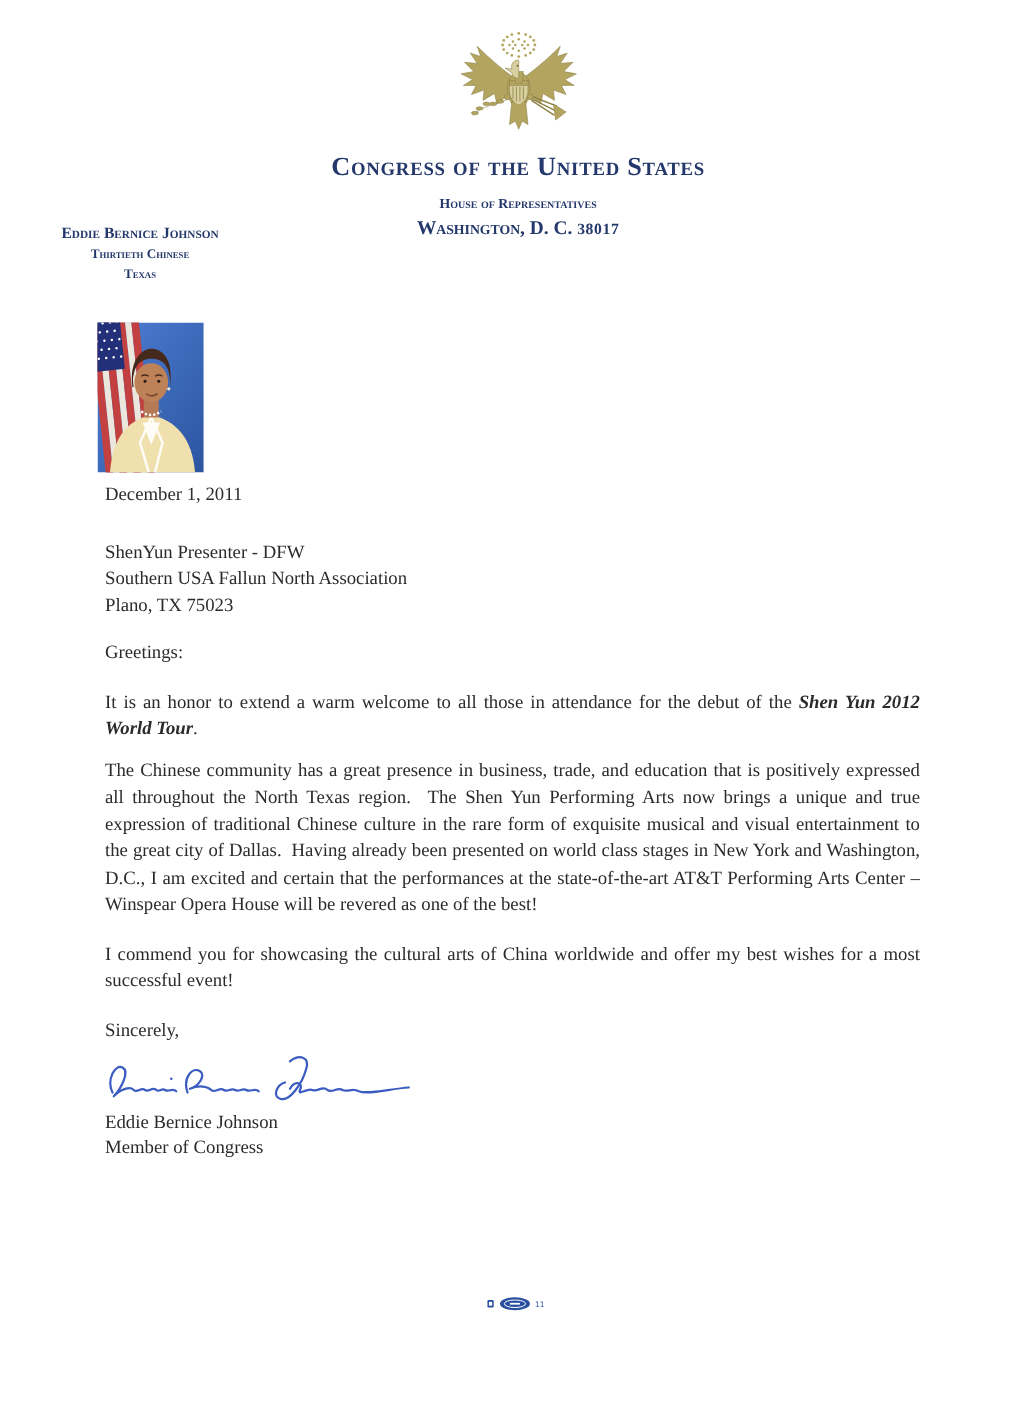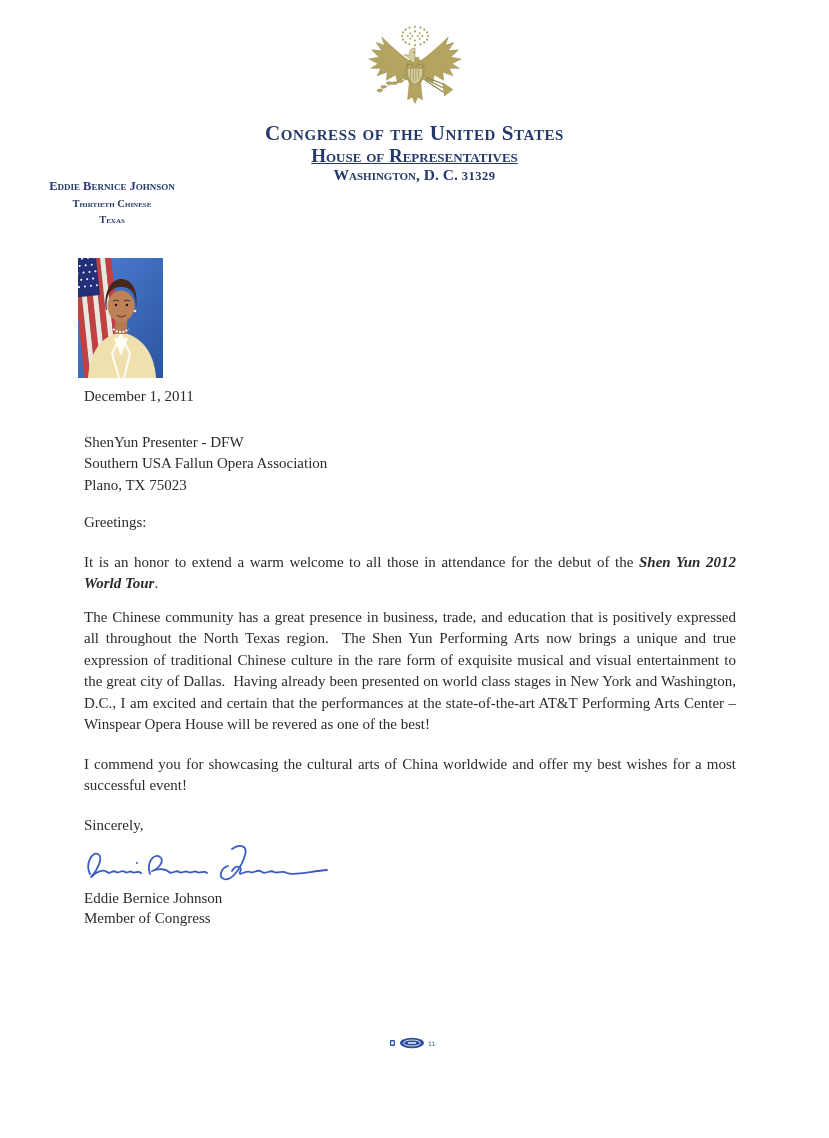--- a/index.html
+++ b/index.html
@@ -25,21 +25,21 @@
   .letterhead {
     position: absolute;
     top: 121px;
     left: 0; right: 0;
     text-align: center;
     color: #24386b;
     font-variant: small-caps;
     font-weight: bold;
   }
   .lh1 { font-size: 21px; letter-spacing: 0.6px; line-height: 24px; }
-  .lh2 { font-size: 19px; line-height: 19px; margin-top: 1px; text-decoration: underline; }
+  .lh2 { font-size: 11px; line-height: 19px; margin-top: 9px; }
   .lh3 { font-size: 15.5px; line-height: 19px; }
   .lh3 .zip { font-size: 12.5px; letter-spacing: 0.5px; }
 
   
   .sender {
     position: absolute;
     top: 179px;
     left: 26px;
     width: 172px;
     text-align: center;
@@ -157,21 +157,21 @@
         <path d="M56,36 L64,36 L63,46 L57,46 Z"></path>
         <path d="M60,26 C55,26 53,30 54,34 L48,33 L54,37 C54,40 57,42 60,42 Z" fill="#d8cf9f"></path>
         <circle cx="59" cy="31" r="0.9" fill="#6f6436" stroke="none"></circle>
       </g>
     </svg>
   </div>
 
   <div class="letterhead">
     <div class="lh1">Congress of the United States</div>
     <div class="lh2">House of Representatives</div>
-    <div class="lh3"><span>Washington, D. C.</span> <span class="zip">31329</span></div>
+    <div class="lh3"><span>Washington, D. C.</span> <span class="zip">38017</span></div>
   </div>
 
   <div class="sender">
     <div class="s1">Eddie Bernice Johnson</div>
     <div class="s2">Thirtieth Chinese</div>
     <div class="s3">Texas</div>
   </div>
 
   <div class="photo">
     <svg viewBox="0 0 85 120" width="85" height="120" xmlns="http://www.w3.org/2000/svg">
@@ -232,21 +232,21 @@
         <circle cx="57" cy="53" r="1.3" fill="#f2e9d8"></circle>
       </g>
     </svg>
   </div>
 
   <div class="body-flow">
     <div class="block date-block">December 1, 2011</div>
 
     <div class="block recipient-block">
       <div>ShenYun Presenter - DFW</div>
-      <div>Southern USA Fallun Opera Association</div>
+      <div>Southern USA Fallun North Association</div>
       <div>Plano, TX 75023</div>
     </div>
 
     <div class="block salutation-block">Greetings:</div>
 
     <p class="para p1"><span>It is an honor to extend a warm welcome to all those in attendance for the debut of the </span><span class="emph">Shen Yun 2012 World Tour</span><span>.</span></p>
 
     <p class="para">The Chinese community has a great presence in business, trade, and education that is positively expressed all throughout the North Texas region.  The Shen Yun Performing Arts now brings a unique and true expression of traditional Chinese culture in the rare form of exquisite musical and visual entertainment to the great city of Dallas.  Having already been presented on world class stages in New York and Washington, D.C., I am excited and certain that the performances at the state-of-the-art AT&amp;T Performing Arts Center – Winspear Opera House will be revered as one of the best!</p>
 
     <p class="para">I commend you for showcasing the cultural arts of China worldwide and offer my best wishes for a most successful event!</p>

